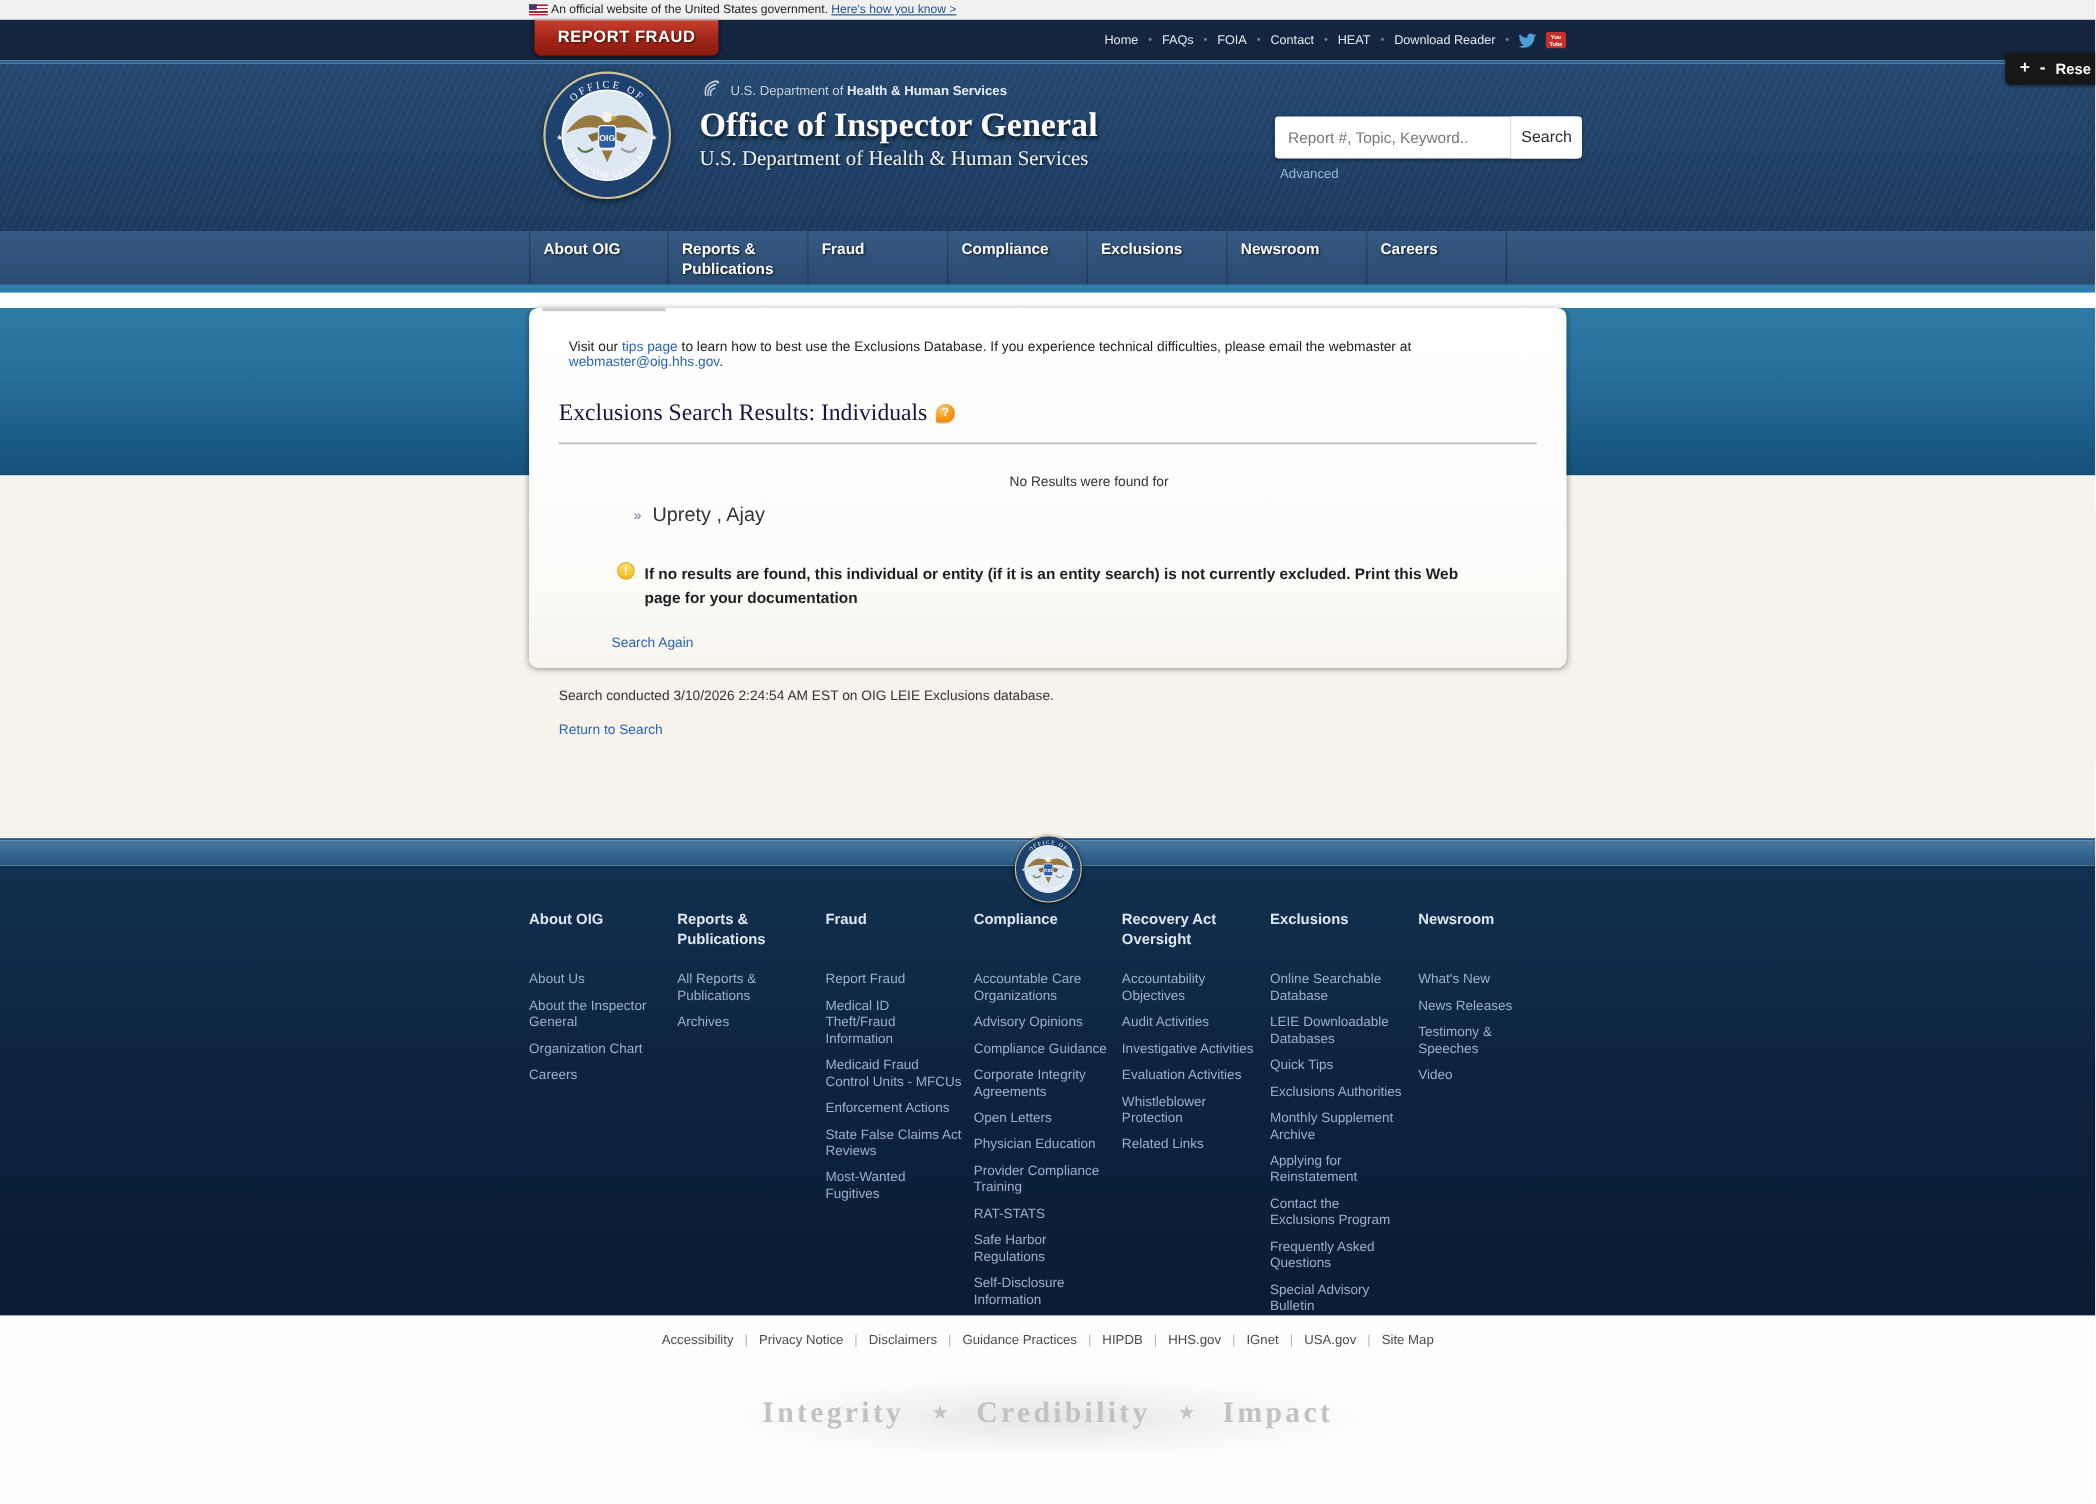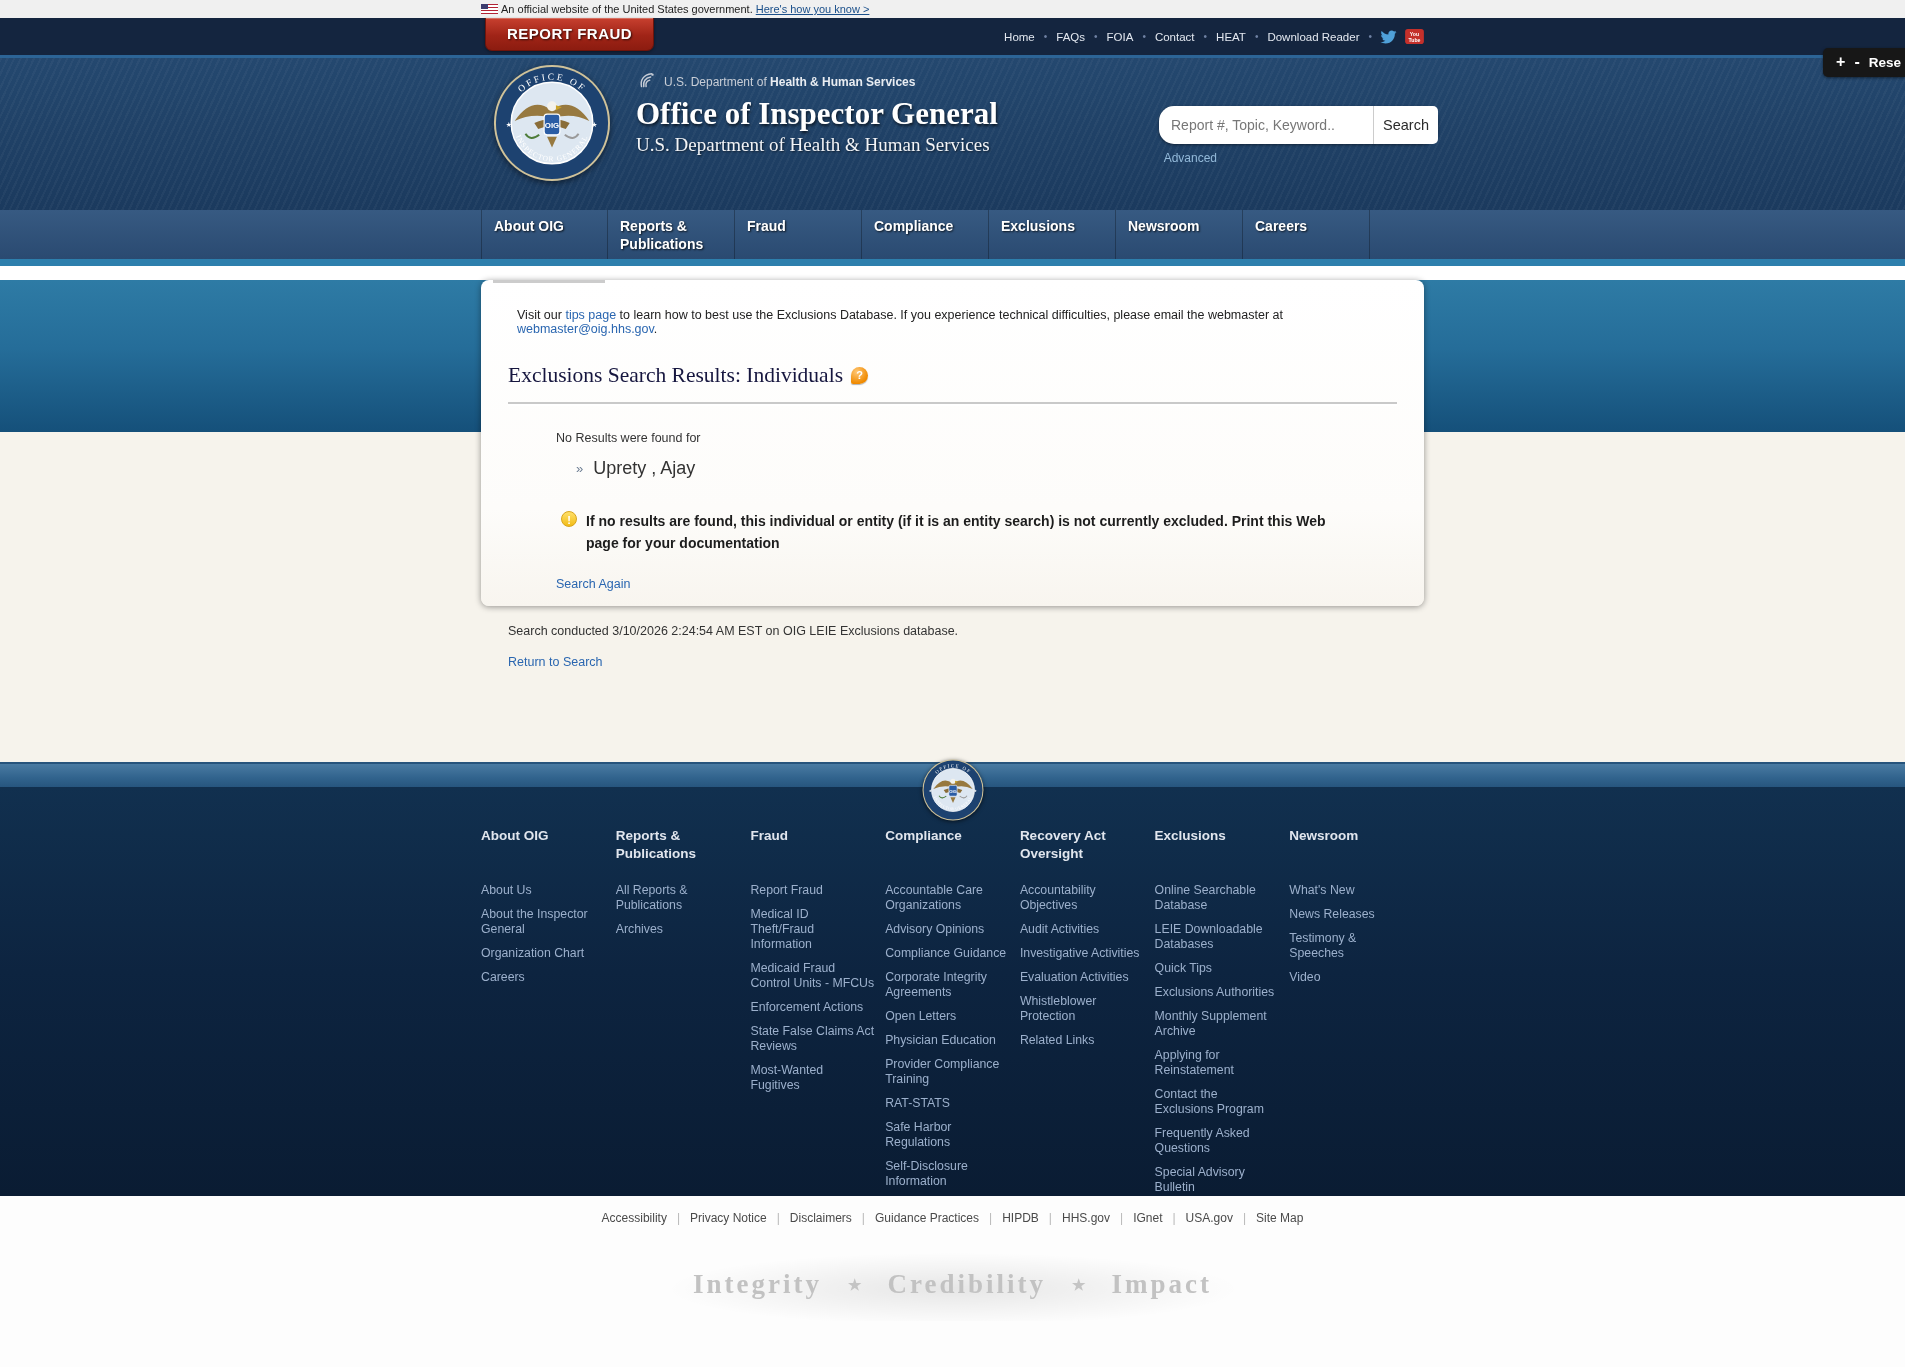--- a/index.html
+++ b/index.html
@@ -42,21 +42,21 @@
   .seal-big{position:absolute;left:12px;top:6px;width:118px;height:118px;z-index:3;}
   .seal-big svg{width:118px;height:118px;filter:drop-shadow(0 2px 3px rgba(0,0,0,.5));}
   .dept-line{position:absolute;left:155px;top:13px;display:flex;align-items:center;gap:6px;
       color:#c7cdd6;font-size:12px;}
   .dept-bold{font-weight:bold;color:#e9edf2;}
   .hhs-mark{display:inline-block;}
   .site-title{position:absolute;left:155px;top:38px;font-family:"Liberation Serif",serif;font-weight:bold;
       font-size:31px;color:#fff;text-shadow:1px 2px 3px rgba(0,0,0,.65);}
   .site-subtitle{position:absolute;left:155px;top:76px;font-family:"Liberation Serif",serif;
       font-size:19px;color:#f2f4f7;text-shadow:1px 1px 2px rgba(0,0,0,.55);}
-  .searchbox{position:absolute;right:-14px;top:48px;width:279px;height:38px;background:#fff;border-radius:15px;
+  .searchbox{position:absolute;right:-14px;top:48px;width:279px;height:38px;background:#fff;border-radius:3px;
       display:flex;align-items:stretch;box-shadow:0 1px 3px rgba(0,0,0,.45);}
   .searchbox input{flex:1;border:none;outline:none;padding:0 12px;font-size:14px;color:#555;
       border-radius:5px 0 0 5px;font-family:"Liberation Sans",sans-serif;background:transparent;}
   .searchbox input::placeholder{color:#777;}
   .searchbox button{width:65px;border:none;background:#fff;border-left:1px solid #ccc;font-size:14.5px;color:#2b2b2b;
       border-radius:0 5px 5px 0;cursor:pointer;font-family:"Liberation Sans",sans-serif;}
   .advanced{position:absolute;right:207px;top:93px;color:#93b9d9;font-size:12px;}
 
   
   .mainnav{height:49px;background:linear-gradient(180deg,#375a82,#2a4a71);}
@@ -81,21 +81,21 @@
   .bc-underline{width:112px;height:3px;background:#cccccc;margin-left:12px;}
   .notice{margin:25px 20px 0 36px;font-size:12.5px;color:#222;}
   .notice a{color:#2a66b0;}
   .heading{margin:27px 0 0 27px;font-family:"Liberation Serif",serif;font-weight:normal;
       font-size:21.5px;color:#16163f;display:flex;align-items:center;gap:8px;}
   .q-icon{display:inline-block;width:17px;height:17px;border-radius:50% 50% 50% 2px;
       background:radial-gradient(circle at 35% 30%,#ffc877,#f08a00 70%);color:#fff;font-weight:bold;
       font-size:11px;line-height:17px;text-align:center;font-family:"Liberation Sans",sans-serif;
       box-shadow:0 1px 1px rgba(0,0,0,.3);cursor:pointer;}
   .divider{height:2px;background:#c9c9c9;box-shadow:0 2px 0 #ffffff;margin:14px 27px 0;}
-  .no-results{margin:27px 0 12px 75px;font-size:12.5px;color:#333;}
+  .no-results{margin:27px 0 12px 75px;font-size:12.5px;color:#333;text-align:center;}
   .name-row{margin:13px 0 0 95px;display:flex;align-items:center;gap:10px;}
   .name-bullet{color:#6b7c92;font-size:13px;}
   .name{font-size:18px;color:#333;}
   .warning-row{margin:31px 70px 0 80px;display:flex;gap:9px;}
   .warn-icon{flex:0 0 auto;width:16px;height:16px;border-radius:50%;margin-top:1px;
       background:linear-gradient(180deg,#ffe06a,#f2bc17);border:1px solid #d9a51a;color:#fff;
       font-weight:bold;font-size:11px;line-height:16px;text-align:center;box-sizing:border-box;}
   .warn-text{font-weight:bold;font-size:14px;color:#1d1d1d;line-height:1.6;}
   .search-again{display:inline-block;margin:22px 0 0 75px;font-size:12.5px;color:#2a66b0;}
   .meta{width:943px;margin:16px auto 0;padding-left:27px;box-sizing:border-box;font-size:12.5px;color:#333;}

